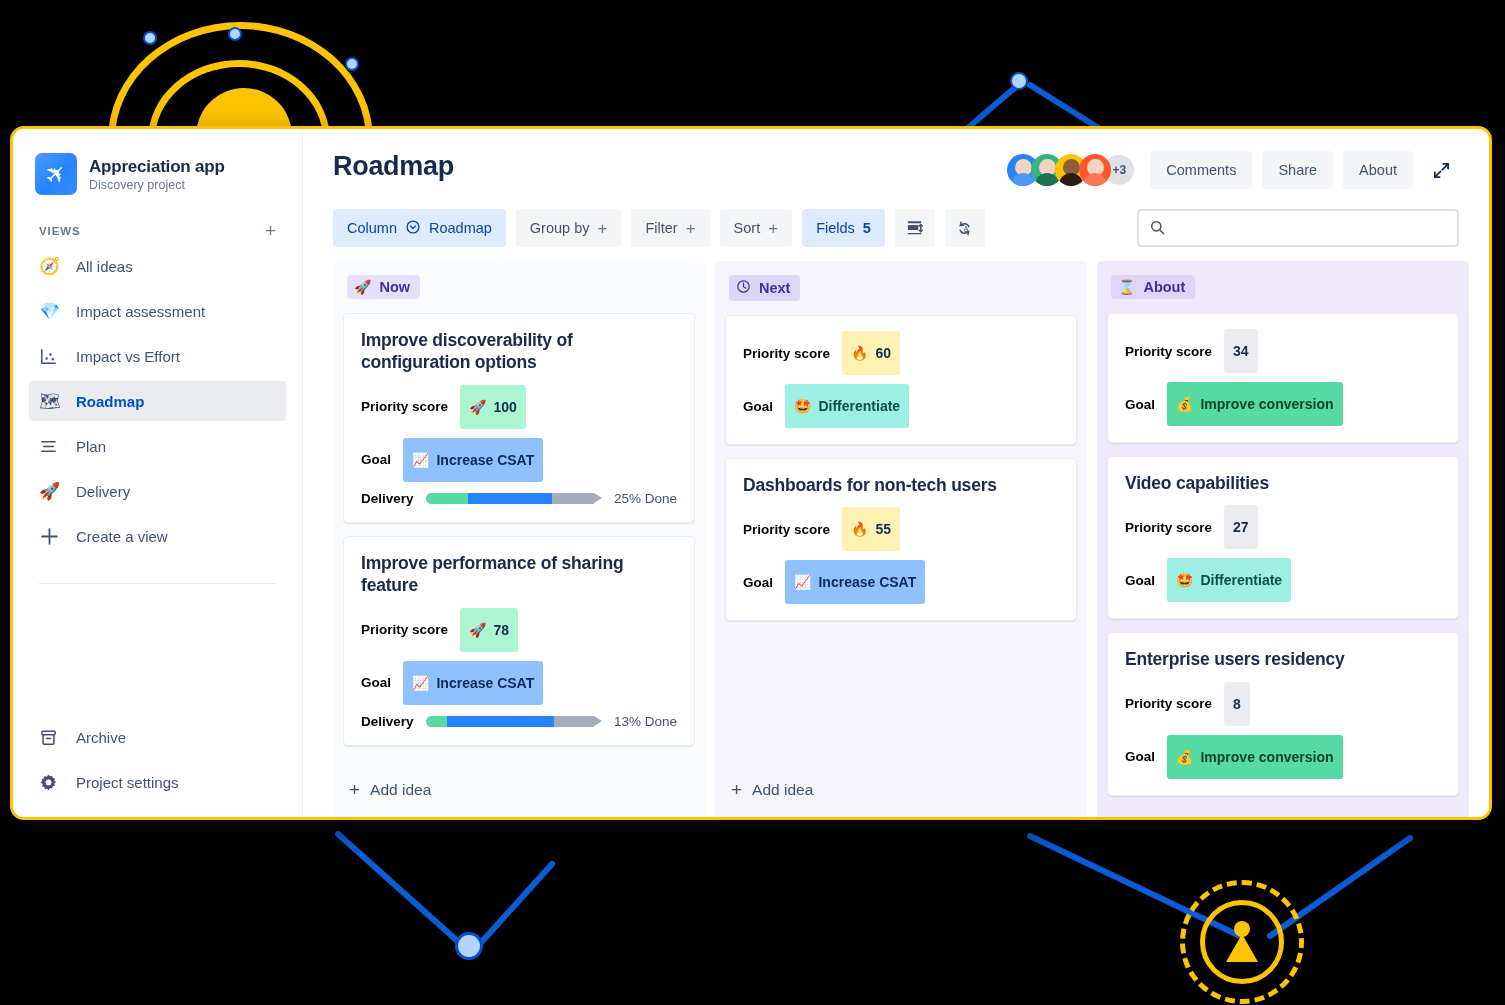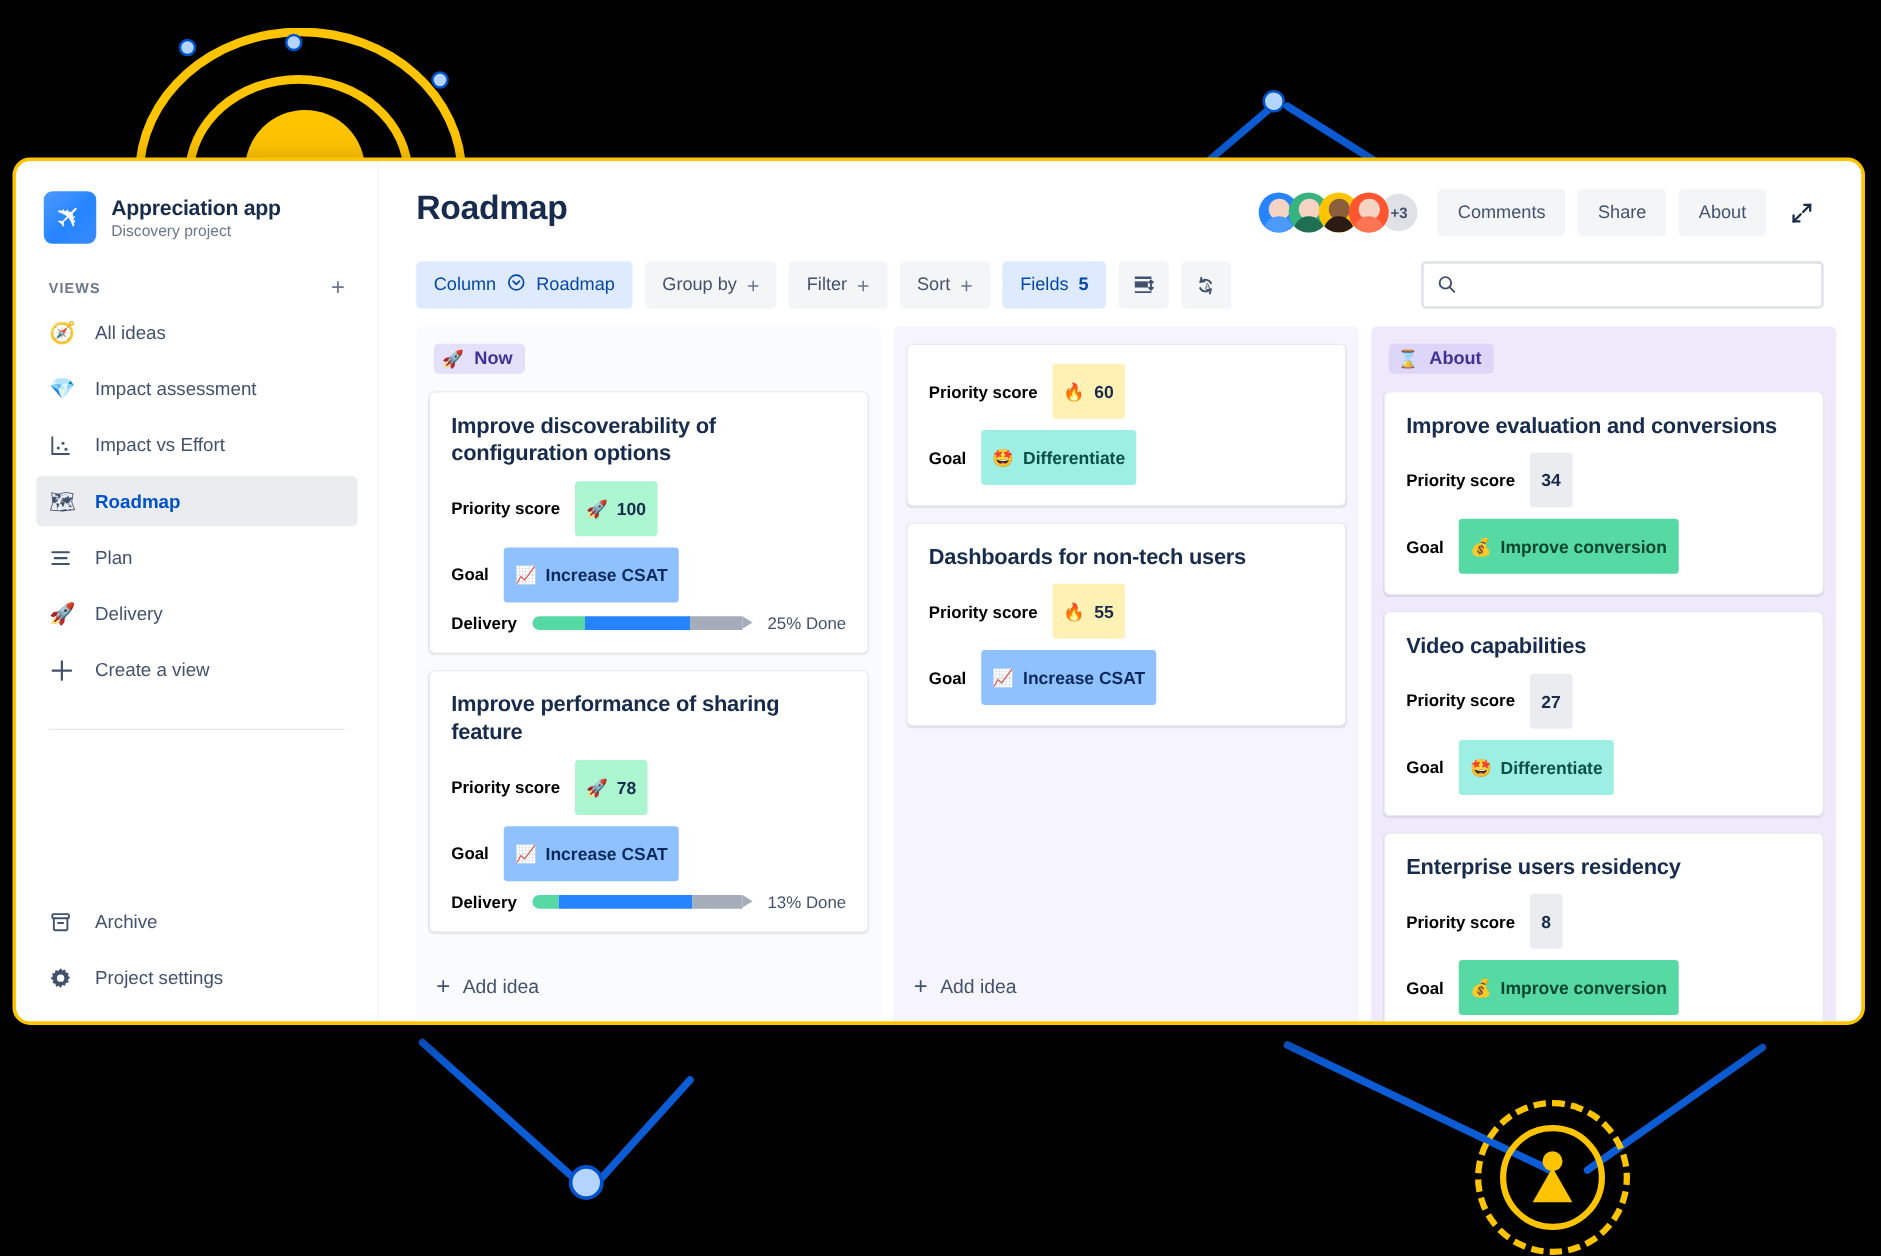--- a/index.html
+++ b/index.html
@@ -516,20 +516,31 @@
             </div>
           </div>
 
           <div class="add-idea">
             <span class="plus">+</span>
             <span>Add idea</span>
           </div>
         </div>
 
         <div class="col next">
+          <div class="col-head">
+            <span class="col-badge">
+              <span class="em">
+                <svg width="15" height="15" viewBox="0 0 20 20" fill="none" stroke="#403294" stroke-width="1.6">
+                  <circle cx="10" cy="10" r="7.6"></circle>
+                    <path d="M10 5.4 V10.3 L13.2 12.3" stroke-linecap="round"></path>
+                </svg>
+              </span>
+              <span>Next</span>
+            </span>
+          </div>
 
           <div class="card">
             <div class="card-row">
               <span class="field-label">Priority score</span>
               <span class="badge pill-yellow">
                 <span class="em">🔥</span>
                 <span>60</span>
               </span>
             </div>
             <div class="card-row">
@@ -567,21 +578,20 @@
 
         <div class="col later">
           <div class="col-head">
             <span class="col-badge">
               <span class="em">⌛</span>
               <span>About</span>
             </span>
           </div>
 
           <div class="card">
-            <div class="card-title">Improve evaluation and conversions</div>
             <div class="card-row">
               <span class="field-label">Priority score</span>
               <span class="badge pill-grey">
                 <span>34</span>
               </span>
             </div>
             <div class="card-row">
               <span class="field-label">Goal</span>
               <span class="badge goal-green">
                 <span class="em">💰</span>

